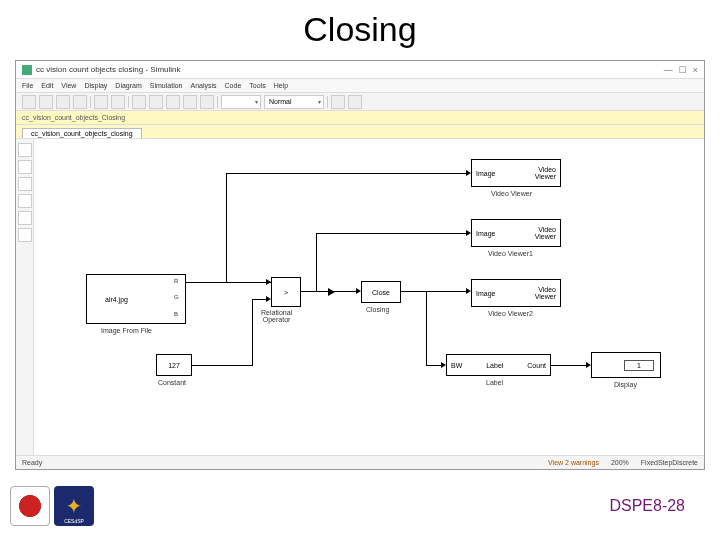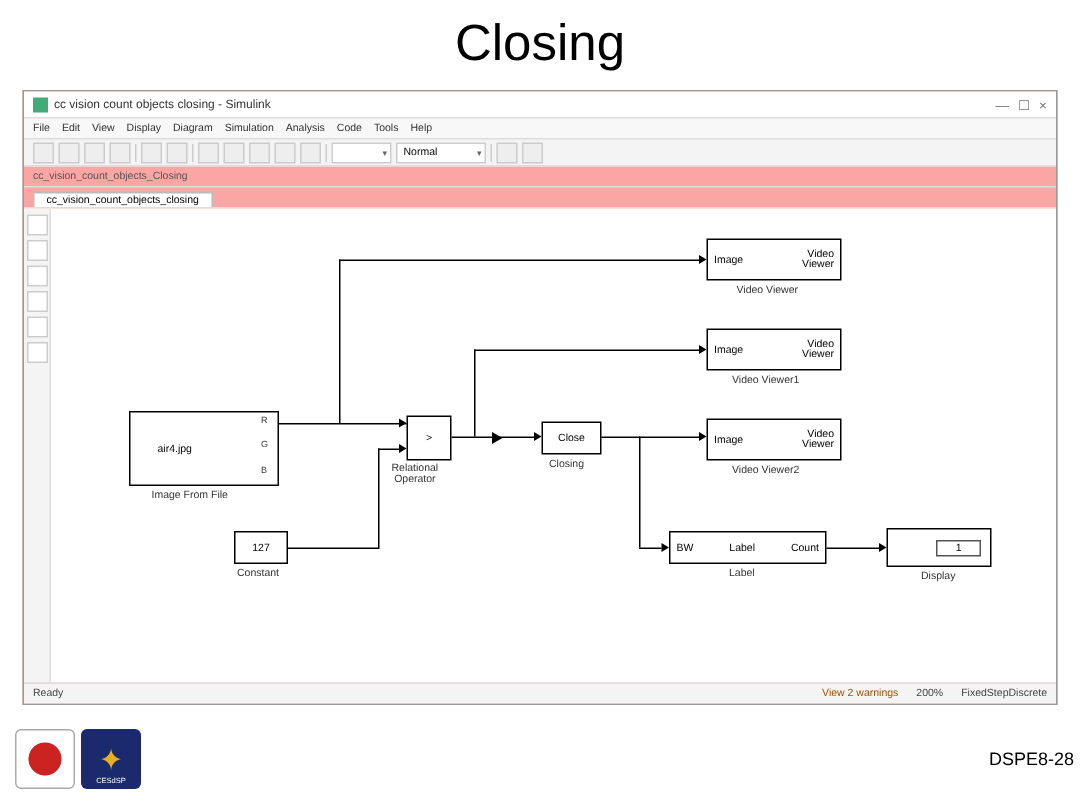--- a/index.html
+++ b/index.html
@@ -1,18 +1,18 @@
 <!DOCTYPE html>
 <html><head>
 <meta charset="utf-8">
 <style>
   * { margin: 0; padding: 0; box-sizing: border-box; }
   body { width: 720px; height: 540px; background: #fff; font-family: Arial, sans-serif; position: relative; overflow: hidden; }
   .slide-title { position: absolute; top: 10px; left: 0; right: 0; text-align: center; font-size: 34px; font-weight: 400; color: #000; }
-  .app-window { position: absolute; top: 60px; left: 15px; right: 15px; bottom: 70px; border: 1px solid #999; background: #fca5a5; }
+  .app-window { position: absolute; top: 60px; left: 15px; right: 15px; bottom: 70px; border: 1px solid #999; background: #fef9c3; }
   .titlebar { height: 18px; background: #fff; border-bottom: 1px solid #ddd; display: flex; align-items: center; padding: 0 6px; font-size: 8px; color: #333; }
   .titlebar .icon-sq { width: 10px; height: 10px; background: #4a7; margin-right: 4px; }
   .titlebar .win-controls { margin-left: auto; display: flex; gap: 6px; font-size: 9px; color: #777; }
   .menubar { height: 14px; background: #f8f8f8; border-bottom: 1px solid #ddd; display: flex; align-items: center; gap: 8px; padding: 0 6px; font-size: 7px; color: #333; }
   .menubar span { cursor: pointer; }
   .toolbar { height: 18px; background: #f4f4f4; border-bottom: 1px solid #ddd; display: flex; align-items: center; gap: 3px; padding: 0 6px; font-size: 7px; }
   .toolbar .tbtn { width: 14px; height: 14px; background: #eee; border: 1px solid #ccc; display: inline-block; }
   .toolbar .sep { width: 1px; height: 12px; background: #ccc; }
   .toolbar .dd { height: 14px; background: #fff; border: 1px solid #ccc; padding: 0 12px 0 4px; display: flex; align-items: center; font-size: 7px; position: relative; }
   .toolbar .dd::after { content: "▾"; position: absolute; right: 2px; font-size: 6px; color: #666; }
@@ -32,21 +32,21 @@
   .arrow-r { position: absolute; width: 0; height: 0; border-top: 3px solid transparent; border-bottom: 3px solid transparent; border-left: 5px solid #000; }
   .triangle-play { position: absolute; width: 0; height: 0; border-top: 4px solid transparent; border-bottom: 4px solid transparent; border-left: 7px solid #000; }
   .footer { position: absolute; bottom: 4px; left: 0; right: 0; height: 60px; display: flex; align-items: center; }
   .footer .logos { position: absolute; left: 10px; display: flex; gap: 4px; }
   .footer .logo { width: 40px; height: 40px; border-radius: 4px; }
   .footer .logo1 { background: radial-gradient(circle, #c22 40%, #fff 42%); border: 1px solid #aaa; }
   .footer .logo2 { background: #1a2a6c; display: flex; align-items: center; justify-content: center; }
   .footer .logo2::before { content: "✦"; color: #e8b020; font-size: 20px; }
   .footer .logo2 span { position: absolute; bottom: 2px; font-size: 5px; color: #fff; }
   .footer .center { position: absolute; left: 0; right: 0; text-align: center; font-size: 10px; color: #555; line-height: 1.3; }
-  .footer .slidenum { position: absolute; right: 4px; font-size: 12px; color: #000000; }
+  .footer .slidenum { position: absolute; right: 35px; font-size: 16px; color: #701a75; }
 </style>
 </head>
 <body>
 
 <div class="slide-title">Closing</div>
 
 <div class="app-window">
   <div class="titlebar">
     <div class="icon-sq"></div>
     <span>cc vision count objects closing - Simulink</span>

